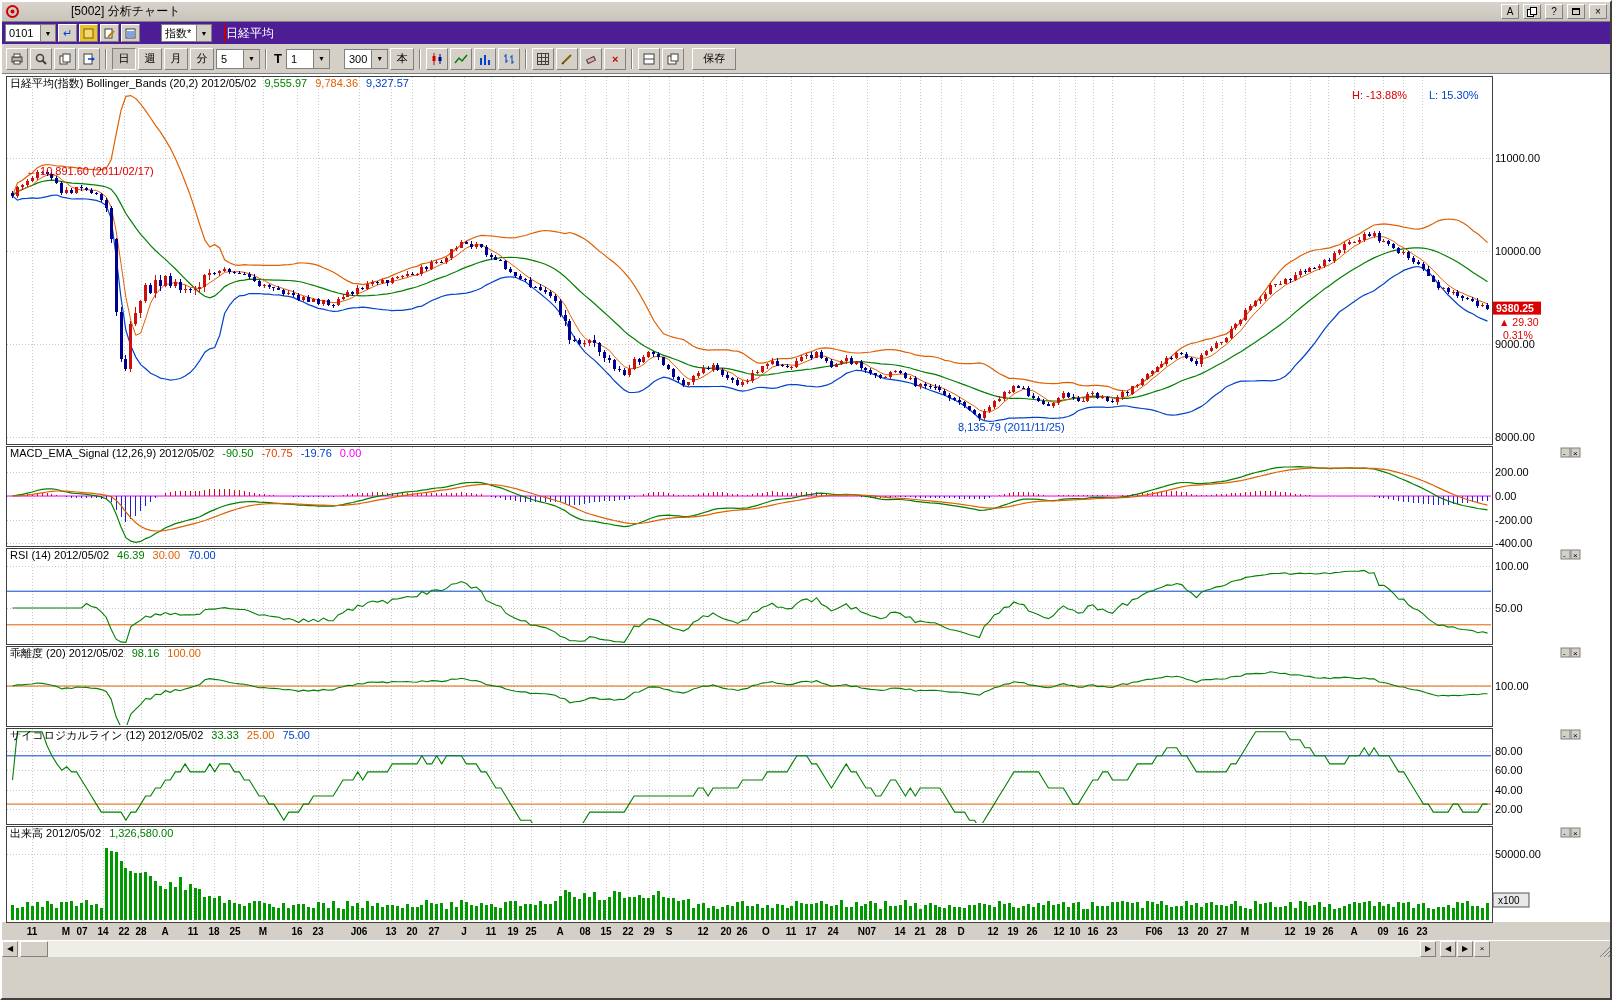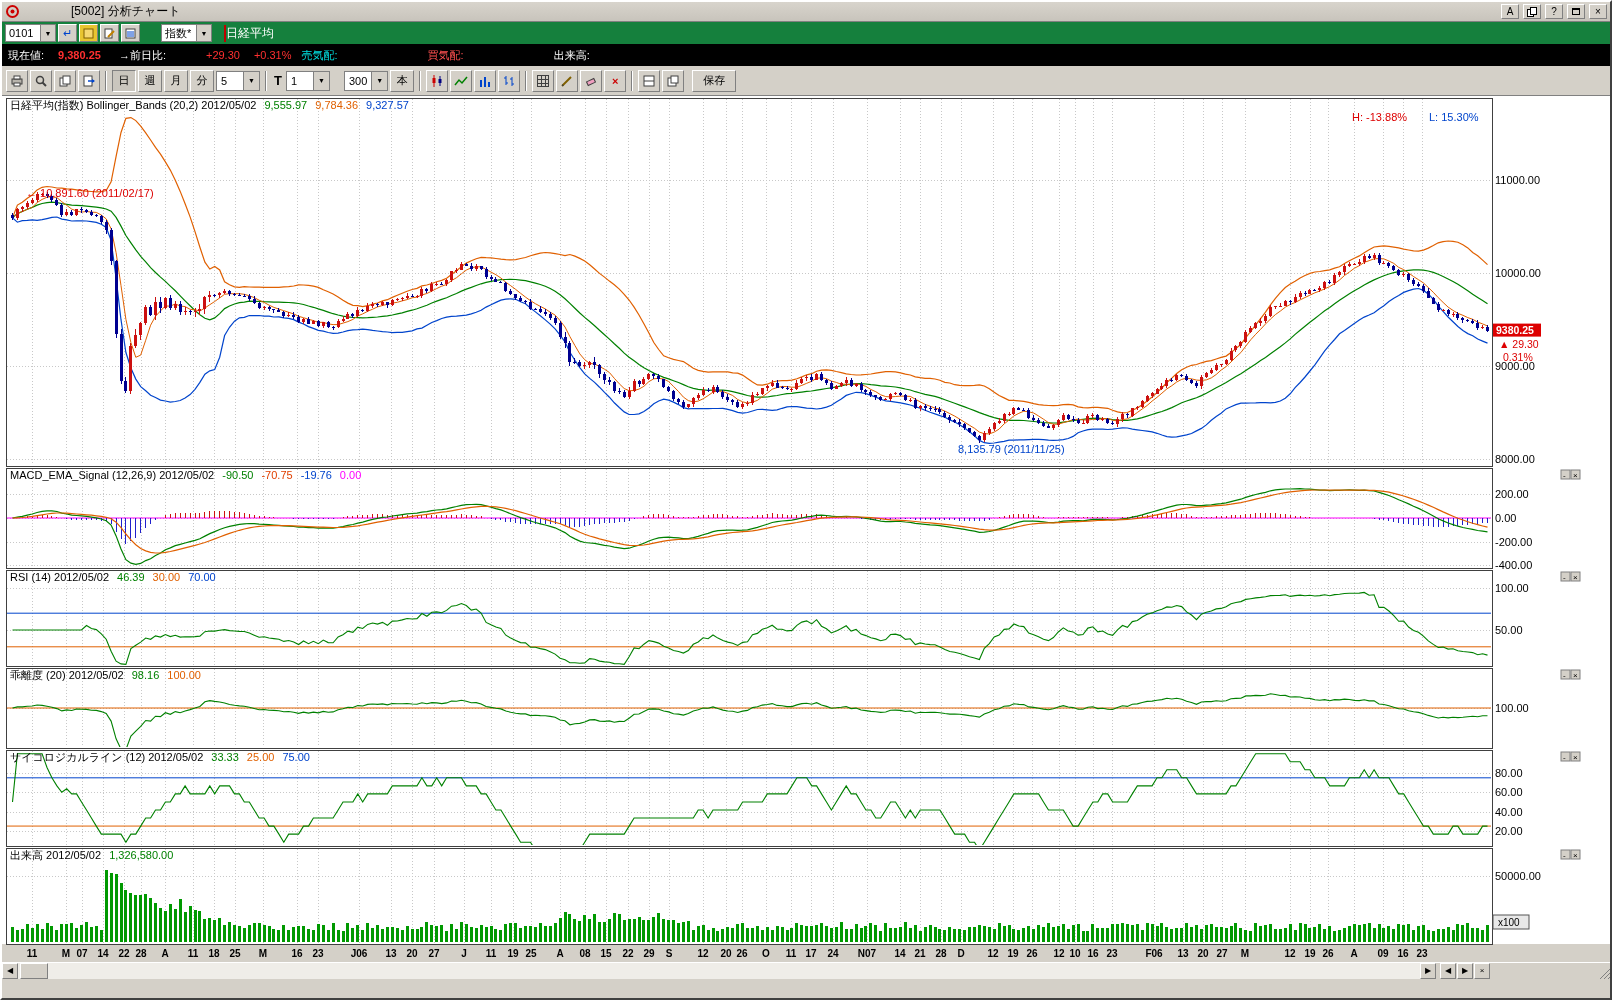--- a/index.html
+++ b/index.html
@@ -9,21 +9,21 @@
 
   
   .titlebar { height:20px; background:linear-gradient(#d8d4cc,#c8c4bc); display:flex; align-items:center; padding:0 3px; gap:4px; border-bottom:1px solid #808080; }
   .appicon { width:14px; height:14px; display:flex; align-items:center; justify-content:center; }
   .title-text { color:#000; font-size:12px;padding-left:48px; }
   .tb-spacer { flex:1; }
   .tb-btn { width:18px; height:15px; background:#d4d0c8; border:1px solid; border-color:#fff #808080 #808080 #fff; display:flex; align-items:center; justify-content:center; font-size:10px; color:#000; }
   .restore-glyph { width:8px; height:7px; border:1px solid #000; border-top-width:2px; }
 
   
-  .codebar { height:22px; background:#15803d; display:flex; align-items:center; padding:0 3px; gap:2px; }
+  .codebar { height:22px; background:#4c1d95; display:flex; align-items:center; padding:0 3px; gap:2px; }
   .combo { background:#fff; border:1px solid #808080; height:18px; display:flex; align-items:center; color:#000; }
   .combo .val { padding:0 3px; min-width:34px; }
   .combo .drop { width:15px; height:16px; background:#d4d0c8; border-left:1px solid #808080; display:flex; align-items:center; justify-content:center; font-size:7px; }
   .mini-btn { width:19px; height:18px; background:#d4d0c8; border:1px solid; border-color:#fff #808080 #808080 #fff; display:flex; align-items:center; justify-content:center; font-size:11px; color:#000; }
   .mini-btn.gold { background:#e8c530; }
   .instrument { color:#fff; font-size:12px; margin-left:10px; border-left:2px solid #c00000; }
 
   .infobar { height:22px; background:#000; display:flex; align-items:center; padding:0 6px; font-size:11px; }
   .lbl-w { color:#fff; }
   .val-r { color:#ff3030; font-weight:bold; }
@@ -112,30 +112,20 @@
           <line x1="2" y1="8" x2="9" y2="8" stroke="#0044cc"></line>
         </svg>
     </span>
     <span class="combo" style="margin-left:19px">
       <span class="val">指数*</span>
       <span class="drop">▼</span>
     </span>
     <span class="instrument">日経平均</span>
   </div>
 
-  <div class="infobar">
-    <span class="lbl-w">現在値:</span>
-    <span class="val-r" style="margin-left:14px">9,380.25</span>
-    <span class="lbl-w" style="margin-left:18px">→前日比:</span>
-    <span class="val-r2" style="margin-left:40px">+29.30</span>
-    <span class="val-r2" style="margin-left:14px">+0.31%</span>
-    <span class="lbl-c" style="margin-left:10px">売気配:</span>
-    <span class="lbl-r" style="margin-left:90px">買気配:</span>
-    <span class="lbl-w" style="margin-left:90px">出来高:</span>
-  </div>
 
   <div class="toolbar">
     <span class="tbtn icon">
       <svg width="14" height="14" viewBox="0 0 14 14">
           <rect x="2" y="5" width="10" height="5" fill="#b8b4ac" stroke="#404040"></rect>
           <rect x="4" y="2" width="6" height="3" fill="#fff" stroke="#404040"></rect>
           <rect x="4" y="9" width="6" height="3" fill="#fff" stroke="#404040"></rect>
         </svg>
     </span>
     <span class="tbtn icon">

